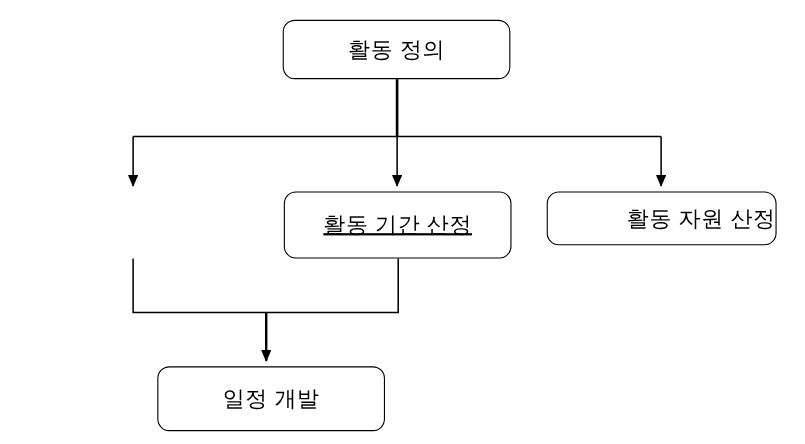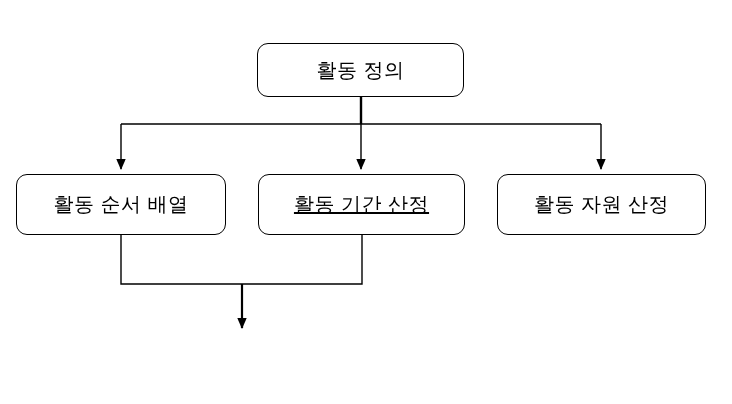--- a/index.html
+++ b/index.html
@@ -30,24 +30,24 @@
     border-radius: 11px;
     display: flex;
     align-items: center;
     justify-content: center;
     font-size: 20px;
     color: #000000;
     letter-spacing: 0.5px;
     white-space: nowrap;
     z-index: 2;
   }
-  .node-top          { left: 257px; top:  18px; width: 207px; height: 54px; margin-top: 25px; }
+  .node-top          { left: 257px; top:  18px; width: 207px; height: 54px; }
   .node-mid-left     { left:  16px; top: 174px; width: 210px; height: 61px; }
   .node-mid-center   { left: 258px; top: 174px; width: 207px; height: 61px; text-decoration: underline; }
-  .node-mid-right    { left: 497px; top: 174px; width: 209px; height: 61px; }
+  .node-mid-right    { left: 497px; top: 174px; width: 209px; height: 49px; justify-content: flex-end; }
   .node-bottom-left  { left: 143px; top: 333px; width: 207px; height: 59px; }
   .node-bottom-right { left: 495px; top: 333px; width: 215px; height: 60px; }
 </style>
 </head>
 <body>
 
 <div class="canvas">
 
   <svg class="connectors" viewBox="0 0 732 404" xmlns="http://www.w3.org/2000/svg">
     <defs>
@@ -66,27 +66,27 @@
 
     <polyline points="121,235 121,284 362,284 362,235" fill="none" stroke="#000000" stroke-width="1.4"></polyline>
 
     <line x1="242" y1="284" x2="242" y2="328" stroke="#000000" stroke-width="2.2" marker-end="url(#arrowhead)"></line>
   </svg>
 
   <div class="node node-top">
     <span>활동 정의</span>
   </div>
 
-  <div class="node node-mid-left">
-    <span>활동 순서 배열</span>
-  </div>
 
   <div class="node node-mid-center">
     <span>활동 기간 산정</span>
   </div>
 
   <div class="node node-mid-right">
     <span>활동 자원 산정</span>
   </div>
 
+  <div class="node node-bottom-left">
+    <span>일정 개발</span>
+  </div>
 
 
 </div>
 
 </body></html>

